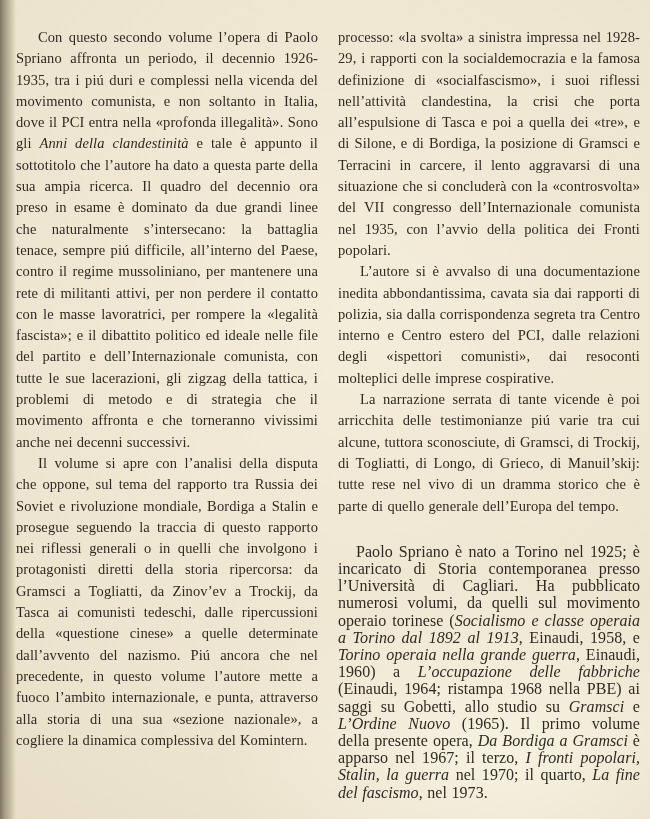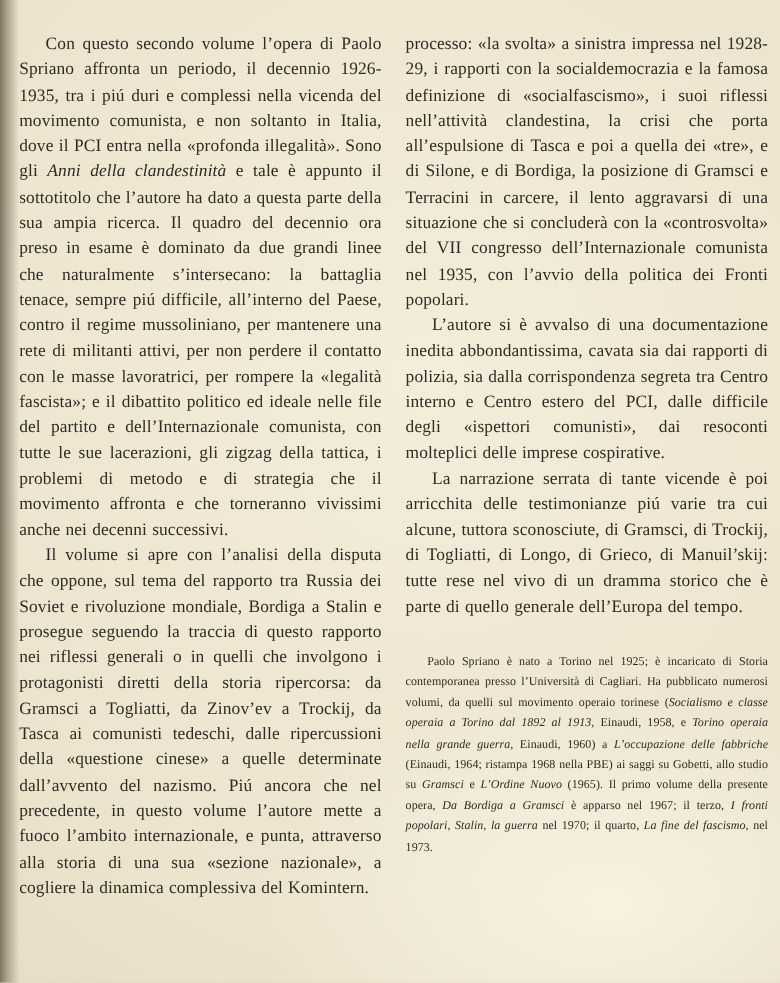--- a/index.html
+++ b/index.html
@@ -43,40 +43,40 @@
     text-align: justify;
     font-size: 14.5px;
     line-height: 21.3px;
     letter-spacing: 0.1px;
     word-spacing: 0.5px;
   }
   .para.indent { text-indent: 22px; }
   .para em { font-style: italic; }
   .bio { margin-top: 26px; }
   .bio .para {
-    font-size: 10px;
+    font-size: 16px;
     line-height: 17.2px;
     letter-spacing: 0.05px;
   }
   .bio .para.indent { text-indent: 18px; }
 </style>
 </head>
 <body>
 
 <div class="page">
   <div class="scan-edge"></div>
   <div class="columns">
     <div class="column">
         <p class="para indent"><span>Con questo secondo volume l’opera di Paolo Spriano affronta un periodo, il decennio 1926-1935, tra i piú duri e complessi nella vicenda del movimento comunista, e non soltanto in Italia, dove il PCI entra nella «profonda illegalità». Sono gli </span><em>Anni della clandestinità</em><span> e tale è appunto il sottotitolo che l’autore ha dato a questa parte della sua ampia ricerca. Il quadro del decennio ora preso in esame è dominato da due grandi linee che naturalmente s’intersecano: la battaglia tenace, sempre piú difficile, all’interno del Paese, contro il regime mussoliniano, per mantenere una rete di militanti attivi, per non perdere il contatto con le masse lavoratrici, per rompere la «legalità fascista»; e il dibattito politico ed ideale nelle file del partito e dell’Internazionale comunista, con tutte le sue lacerazioni, gli zigzag della tattica, i problemi di metodo e di strategia che il movimento affronta e che torneranno vivissimi anche nei decenni successivi.</span></p>
         <p class="para indent"><span>Il volume si apre con l’analisi della disputa che oppone, sul tema del rapporto tra Russia dei Soviet e rivoluzione mondiale, Bordiga a Stalin e prosegue seguendo la traccia di questo rapporto nei riflessi generali o in quelli che involgono i protagonisti diretti della storia ripercorsa: da Gramsci a Togliatti, da Zinov’ev a Trockij, da Tasca ai comunisti tedeschi, dalle ripercussioni della «questione cinese» a quelle determinate dall’avvento del nazismo. Piú ancora che nel precedente, in questo volume l’autore mette a fuoco l’ambito internazionale, e punta, attraverso alla storia di una sua «sezione nazionale», a cogliere la dinamica complessiva del Komintern.</span></p>
       </div>
     <div class="column">
       <div>
           <p class="para"><span>processo: «la svolta» a sinistra impressa nel 1928-29, i rapporti con la socialdemocrazia e la famosa definizione di «socialfascismo», i suoi riflessi nell’attività clandestina, la crisi che porta all’espulsione di Tasca e poi a quella dei «tre», e di Silone, e di Bordiga, la posizione di Gramsci e Terracini in carcere, il lento aggravarsi di una situazione che si concluderà con la «controsvolta» del VII congresso dell’Internazionale comunista nel 1935, con l’avvio della politica dei Fronti popolari.</span></p>
-          <p class="para indent"><span>L’autore si è avvalso di una documentazione inedita abbondantissima, cavata sia dai rapporti di polizia, sia dalla corrispondenza segreta tra Centro interno e Centro estero del PCI, dalle difficile degli «ispettori comunisti», dai resoconti molteplici delle imprese cospirative.</span></p>
+          <p class="para indent"><span>L’autore si è avvalso di una documentazione inedita abbondantissima, cavata sia dai rapporti di polizia, sia dalla corrispondenza segreta tra Centro interno e Centro estero del PCI, dalle relazioni degli «ispettori comunisti», dai resoconti molteplici delle imprese cospirative.</span></p>
           <p class="para indent"><span>La narrazione serrata di tante vicende è poi arricchita delle testimonianze piú varie tra cui alcune, tuttora sconosciute, di Gramsci, di Trockij, di Togliatti, di Longo, di Grieco, di Manuil’skij: tutte rese nel vivo di un dramma storico che è parte di quello generale dell’Europa del tempo.</span></p>
         </div>
       <div class="bio">
           <p class="para indent"><span>Paolo Spriano è nato a Torino nel 1925; è incaricato di Storia contemporanea presso l’Università di Cagliari. Ha pubblicato numerosi volumi, da quelli sul movimento operaio torinese (</span><em>Socialismo e classe operaia a Torino dal 1892 al 1913</em><span>, Einaudi, 1958, e </span><em>Torino operaia nella grande guerra</em><span>, Einaudi, 1960) a </span><em>L’occupazione delle fabbriche</em><span> (Einaudi, 1964; ristampa 1968 nella PBE) ai saggi su Gobetti, allo studio su </span><em>Gramsci</em><span> e </span><em>L’Ordine Nuovo</em><span> (1965). Il primo volume della presente opera, </span><em>Da Bordiga a Gramsci</em><span> è apparso nel 1967; il terzo, </span><em>I fronti popolari, Stalin, la guerra</em><span> nel 1970; il quarto, </span><em>La fine del fascismo</em><span>, nel 1973.</span></p>
         </div>
     </div>
   </div>
 </div>
 
 </body></html>

